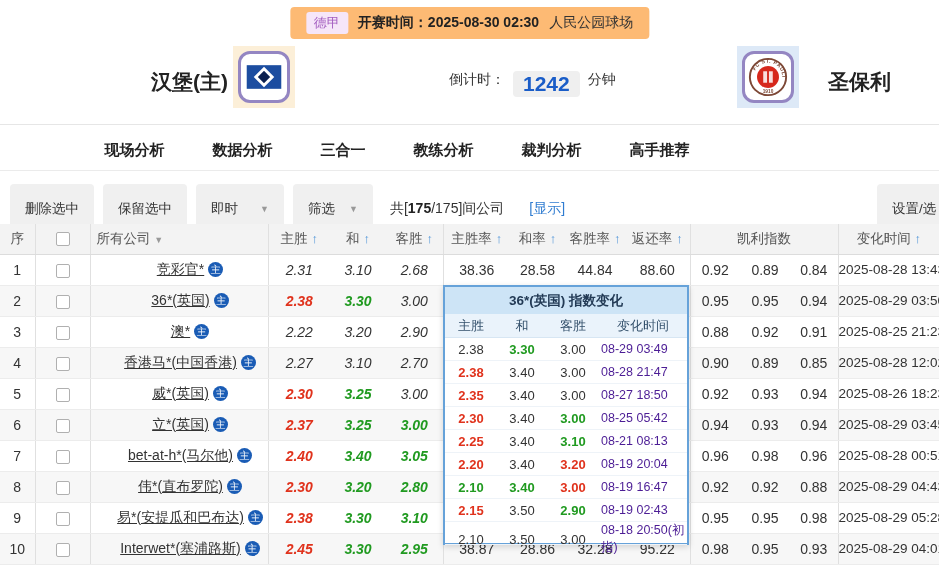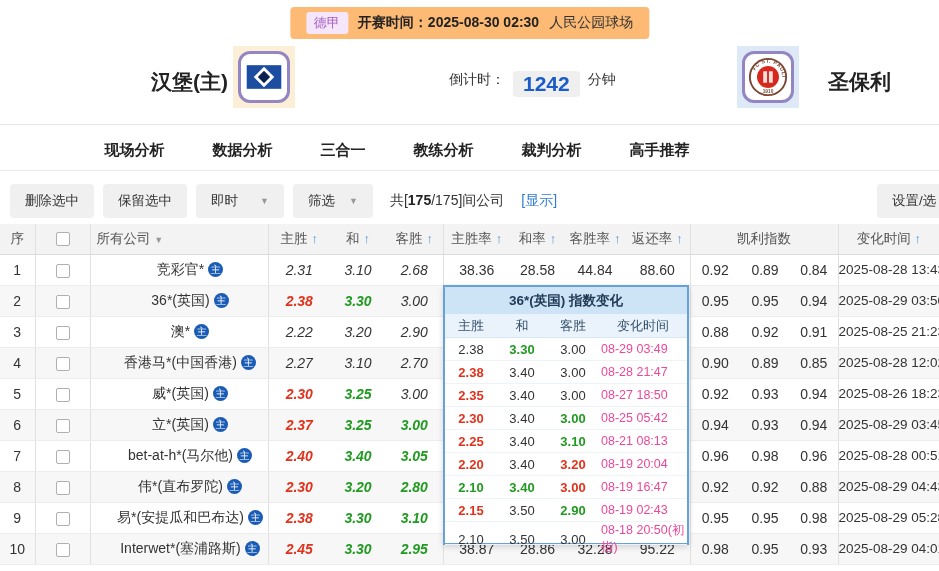--- a/index.html
+++ b/index.html
@@ -28,57 +28,57 @@
   .countdown { position:absolute; top:71px; left:449px; display:inline-flex; align-items:flex-start; gap:8px; font-size:14px; color:#333; white-space:nowrap; }
   .countdown .val { background:#efefef; border-radius:4px; padding:1px 10px; color:#1a5dc8; font-size:21px; font-weight:bold; }
   .hdr-divider { position:absolute; top:124px; left:0; width:939px; height:1px; background:#e6e6e6; }
   
   .tabs { position:absolute; top:131px; left:0; width:794px; height:39px; display:flex; align-items:center; justify-content:center; gap:48px; }
   .tab { font-size:15px; font-weight:bold; color:#222; cursor:pointer; white-space:nowrap; }
   .tab.active { background:#e8470e; color:#fff; border-radius:17px; padding:8px 17px; }
   .tabs-divider { position:absolute; top:170px; left:0; width:939px; height:1px; background:#ebebeb; }
   
   .toolbar { position:absolute; top:184px; left:10px; display:flex; align-items:center; gap:9px; font-size:14px; }
-  .tbtn { background:#f0f0f0; border:none; border-radius:4px; padding:8px 15px; font-size:13.5px; color:#333; font-family:inherit; cursor:pointer; white-space:nowrap; }
+  .tbtn { background:#f0f0f0; border:none; border-radius:4px; padding:16px 15px; font-size:13.5px; color:#333; font-family:inherit; cursor:pointer; white-space:nowrap; }
   .tdrop { display:inline-flex; align-items:center; justify-content:space-between; gap:14px; }
   .caret { font-size:9px; color:#999; }
   .count-txt { margin-left:8px; color:#333; white-space:nowrap; }
   .count-txt b { color:#222; }
-  .show-link { color:#2f7cd1; margin-left:8px; cursor:pointer; text-decoration:none; }
+  .show-link { color:#2f7cd1; margin-left:16px; cursor:pointer; text-decoration:none; }
   .settings-btn { position:absolute; top:184px; left:877px; width:92px; overflow:hidden; text-align:left; }
   
   table.odds { position:absolute; top:224px; left:0; width:939px; border-collapse:collapse; table-layout:fixed; font-size:14px; }
   table.odds th {
     height:30px; background:#f3f3f3; color:#555; font-weight:normal; font-size:13.5px;
     border-bottom:1px solid #dcdcdc; white-space:nowrap; cursor:pointer;
   }
   table.odds td { height:31px; text-align:center; border-bottom:1px solid #ececec; white-space:nowrap; overflow:hidden; }
   tr.stripe td { background:#f7f7f7; }
   .sep-r { border-right:1px solid #e0e0e0; }
   .arrow { color:#4f94d8; font-weight:bold; font-size:13px; }
   .cb { display:inline-block; width:14px; height:14px; border:1px solid #b0b0b0; border-radius:2px; background:#fff; vertical-align:middle; cursor:pointer; }
-  td.company-cell { text-align:left; padding-left:22px; }
+  td.company-cell { text-align:left; padding-left:22px;text-decoration:underline; }
   .badge { display:inline-block; width:15px; height:15px; margin-left:4px; background:#1a5cb5; color:#fff;
     border-radius:50%; font-size:10px; line-height:15px; text-align:center; vertical-align:1px; }
   .od { font-weight:normal;font-style:italic; }
   .k { color:#333; }
   .r { color:#e0321c; font-weight:bold; }
   .g { color:#209a20; font-weight:bold; }
   td.time-cell { font-size:13.5px; color:#333; }
   
   .popup {
     position:absolute; top:285px; left:443px; width:246px; height:260px; z-index:5;
     background:#fff; border:2px solid #66a2d9; box-shadow:0 2px 6px rgba(0,0,0,.15);
   }
   .popup-title { height:27px; line-height:27px; text-align:center; background:#cde4f6; color:#223a55; font-size:13.5px; font-weight:bold; }
   .popup-row { display:grid; grid-template-columns:52px 50px 52px 88px; align-items:center; height:23px; font-size:13px; }
   .popup-head { background:#eaf3fb; height:24px; color:#33506b; border-bottom:1px solid #d7e6f3; }
   .popup-row > span { text-align:center; }
   .popup-body .popup-row { border-bottom:1px solid #eef3f8; }
-  .popup-row .t { font-size:12.5px; color:#ec4899; text-align:left; padding-left:2px; }
+  .popup-row .t { font-size:12.5px; color:#4c1d95; text-align:left; padding-left:2px; }
   
   .partial-row { position:absolute; top:565px; left:0; width:939px; height:6px; background:#fff; }
 </style>
 </head>
 <body>
 
 <div class="topbar">
   <span class="league-badge">德甲</span>
   <span class="kickoff">
     <span>开赛时间：</span><span>2025-08-30 02:30</span>

